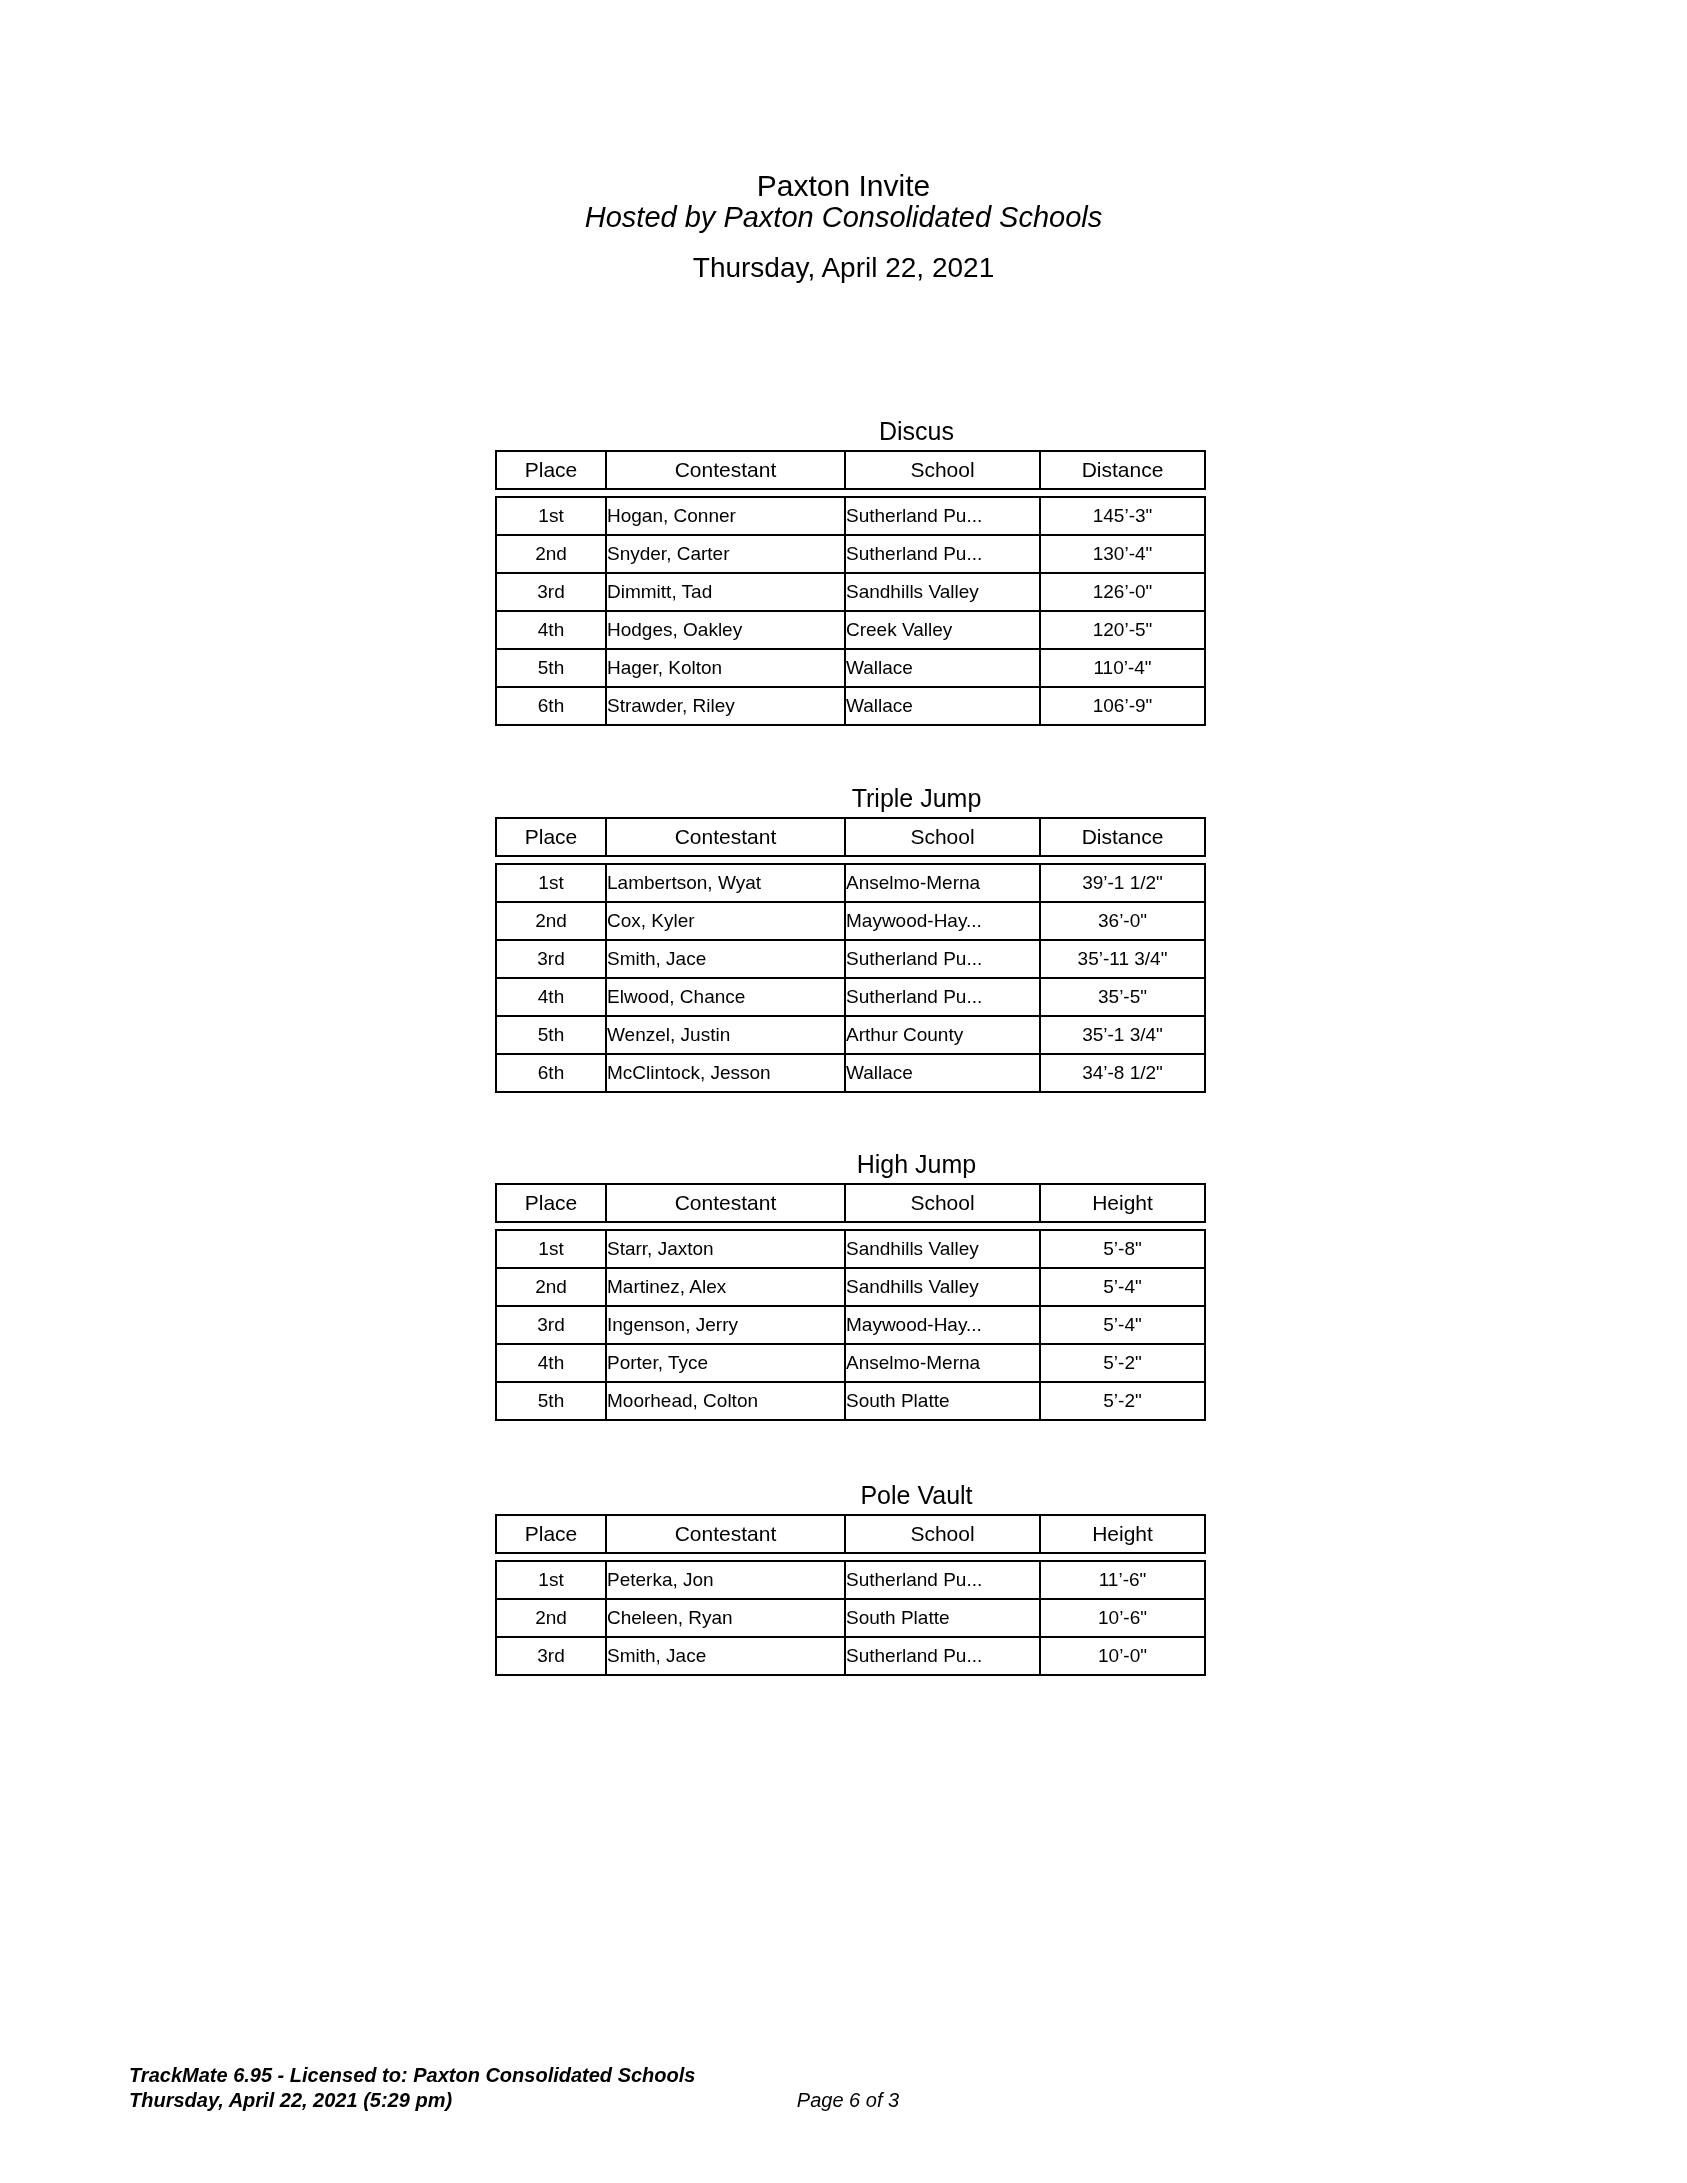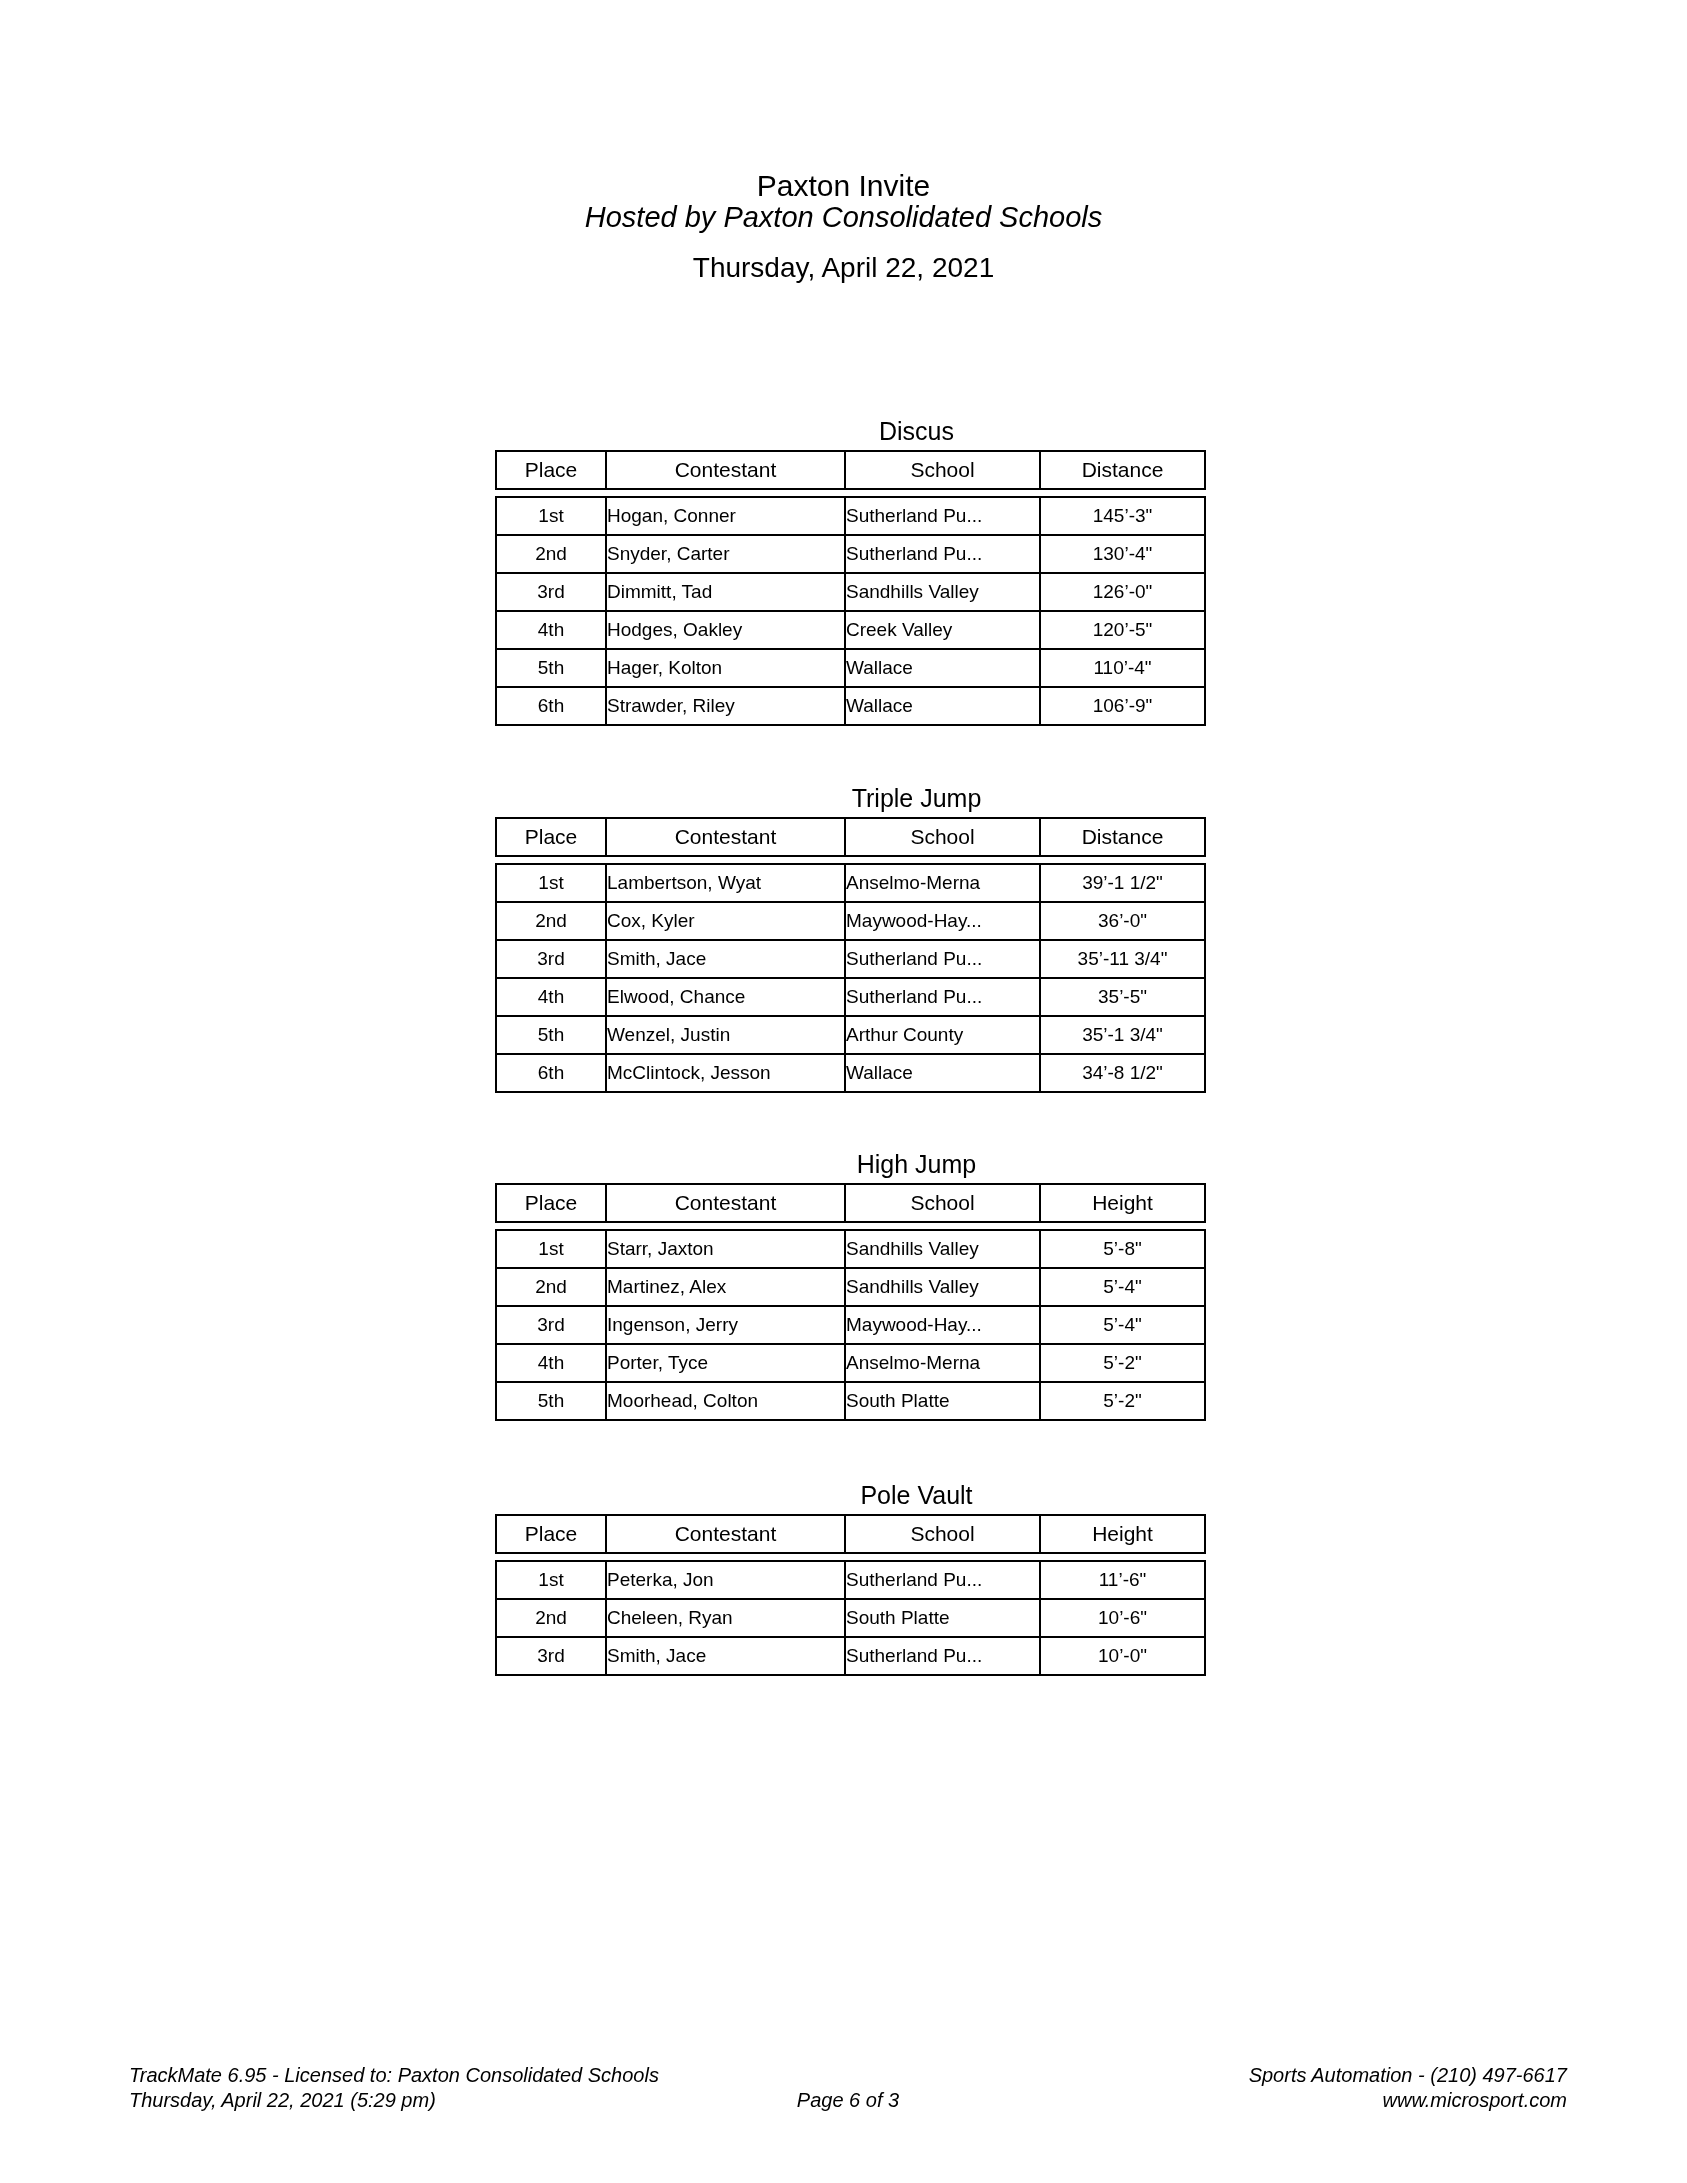--- a/index.html
+++ b/index.html
@@ -73,21 +73,21 @@
   .footer {
     position: absolute;
     top: 2063px;
     left: 129px;
     right: 120px;
     height: 53px;
     font-style: italic;
     font-size: 20px;
     line-height: 24.5px;
   }
-  .footer-left   { position: absolute; left: 0; top: 0; text-align: left; white-space: nowrap; }
+  .footer-left   { position: absolute; left: 0; top: 0; text-align: left; white-space: nowrap; font-weight: bold; }
   .footer-center { position: absolute; left: 0; right: 0; top: 24.5px; text-align: center; white-space: nowrap; }
   .footer-right  { position: absolute; right: 0; top: 0; text-align: right; white-space: nowrap; }
 </style>
 </head>
 <body>
 
 <div class="page">
 
   <div class="centerline meet-title">Paxton Invite</div>
   <div class="centerline meet-subtitle">Hosted by Paxton Consolidated Schools</div>
@@ -332,20 +332,16 @@
         </tbody>
     </table>
   </div>
 
   <div class="footer">
     <div class="footer-left">
       <div>TrackMate 6.95 - Licensed to: Paxton Consolidated Schools</div>
       <div>Thursday, April 22, 2021 (5:29 pm)</div>
     </div>
     <div class="footer-center">Page 6 of 3</div>
-    <div class="footer-right">
-      <div>Sports Automation - (210) 497-6617</div>
-      <div>www.microsport.com</div>
-    </div>
   </div>
 
 </div>
 
 
 </body></html>

